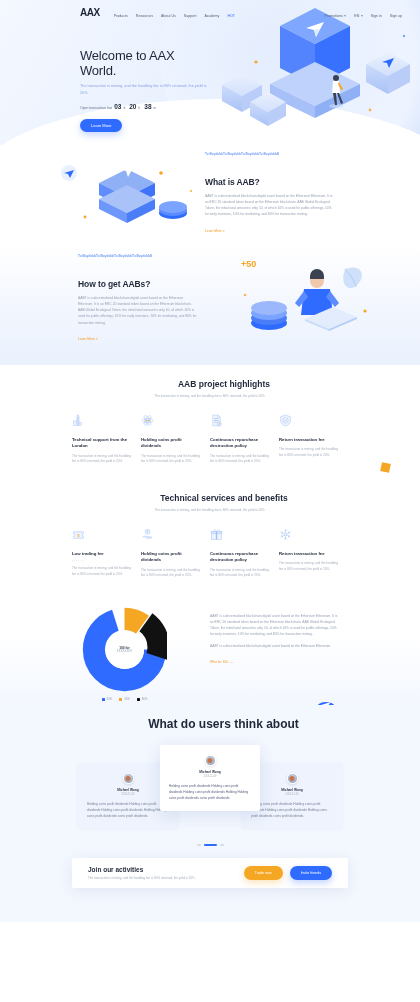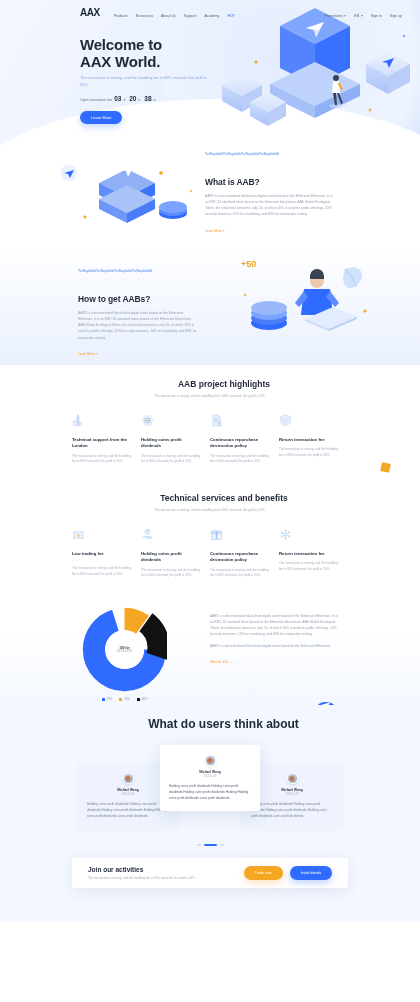--- a/index.html
+++ b/index.html
@@ -32,21 +32,21 @@
   .logo { font-size:10px; font-weight:700; letter-spacing:-0.5px; color:#1c2437; margin-right:14px;
           font-family:"Liberation Sans", sans-serif; }
   .nav-links { display:flex; gap:8px; align-items:center; }
   .nav-links a { font-size:3.6px; color:#56627a; text-decoration:none; white-space:nowrap; }
   .nav-links a.hot { color:#2f6bff; }
   .nav-right { margin-left:auto; display:flex; gap:8px; align-items:center; }
   .nav-right span { font-size:3.6px; color:#56627a; white-space:nowrap; }
   .caret { display:inline-block; width:0;height:0;border-left:1.5px solid transparent;border-right:1.5px solid transparent;border-top:2px solid #8a94a8; margin-left:1.5px; vertical-align:middle;}
 
   .hero-copy { position:relative; z-index:5; padding:18px 0 0 80px; width:180px; }
-  .hero-title { font-size:15px; font-weight:700; color:#1f2738; letter-spacing:-0.2px; }
+  .hero-title { font-size:13px; font-weight:400; color:#1f2738; letter-spacing:-0.2px;margin-top:12px; }
   .hero-sub { margin-top:5px; font-size:3.8px; line-height:1.75; color:#8aa4e8; width:130px; }
   .hero-count { margin-top:7px; display:flex; align-items:flex-end; gap:2px; }
   .hero-count .lbl { font-size:3.4px; color:#66708a; margin-bottom:0.5px; }
   .hero-count .num { font-size:6.5px; font-weight:700; color:#1f2738; }
   .hero-count .unit { font-size:3.2px; color:#66708a; margin-right:2px; margin-bottom:0.5px;}
   .btn-learn {
     margin-top:9px; display:inline-block; background:#2f6bff; color:#fff;
     font-size:4px; padding:4px 11px; border-radius:10px; border:none; cursor:pointer;
     box-shadow:0 3px 7px rgba(47,107,255,.28);
   }
@@ -61,21 +61,21 @@
   .more-link { display:inline-block; margin-top:7px; font-size:3.3px; color:#f59a23; text-decoration:none;}
 
   
   .band-aab { position:relative; width:420px; height:100px; background:#fff; }
   .aab-text { position:absolute; left:205px; top:7px; width:130px; }
   .aab-art { position:absolute; left:55px; top:6px; width:145px; height:88px; }
 
   
   .band-how { position:relative; width:420px; height:120px;
     background:linear-gradient(180deg,#ffffff 0%, #f2f6fe 55%, #eaf1fd 100%); }
-  .how-text { position:absolute; left:78px; top:24px; width:120px; }
+  .how-text { position:absolute; left:78px; top:9px; width:120px; }
   .how-art { position:absolute; right:45px; top:6px; width:150px; height:95px; }
 
   
   .features { position:relative; background:#fff; padding:14px 0 6px; }
   .feat-head { text-align:center; }
   .feat-head h2 { font-size:8.5px; font-weight:700; color:#1f2738;margin-left:28px; }
   .feat-head p { font-size:3.1px; color:#a5adbd; margin-top:5px; }
   .feat-grid { display:flex; gap:0; padding:16px 72px 0; }
   .feat-card { width:70px; padding-right:8px; }
   .feat-icon { width:13px; height:13px; margin-bottom:6px; }

